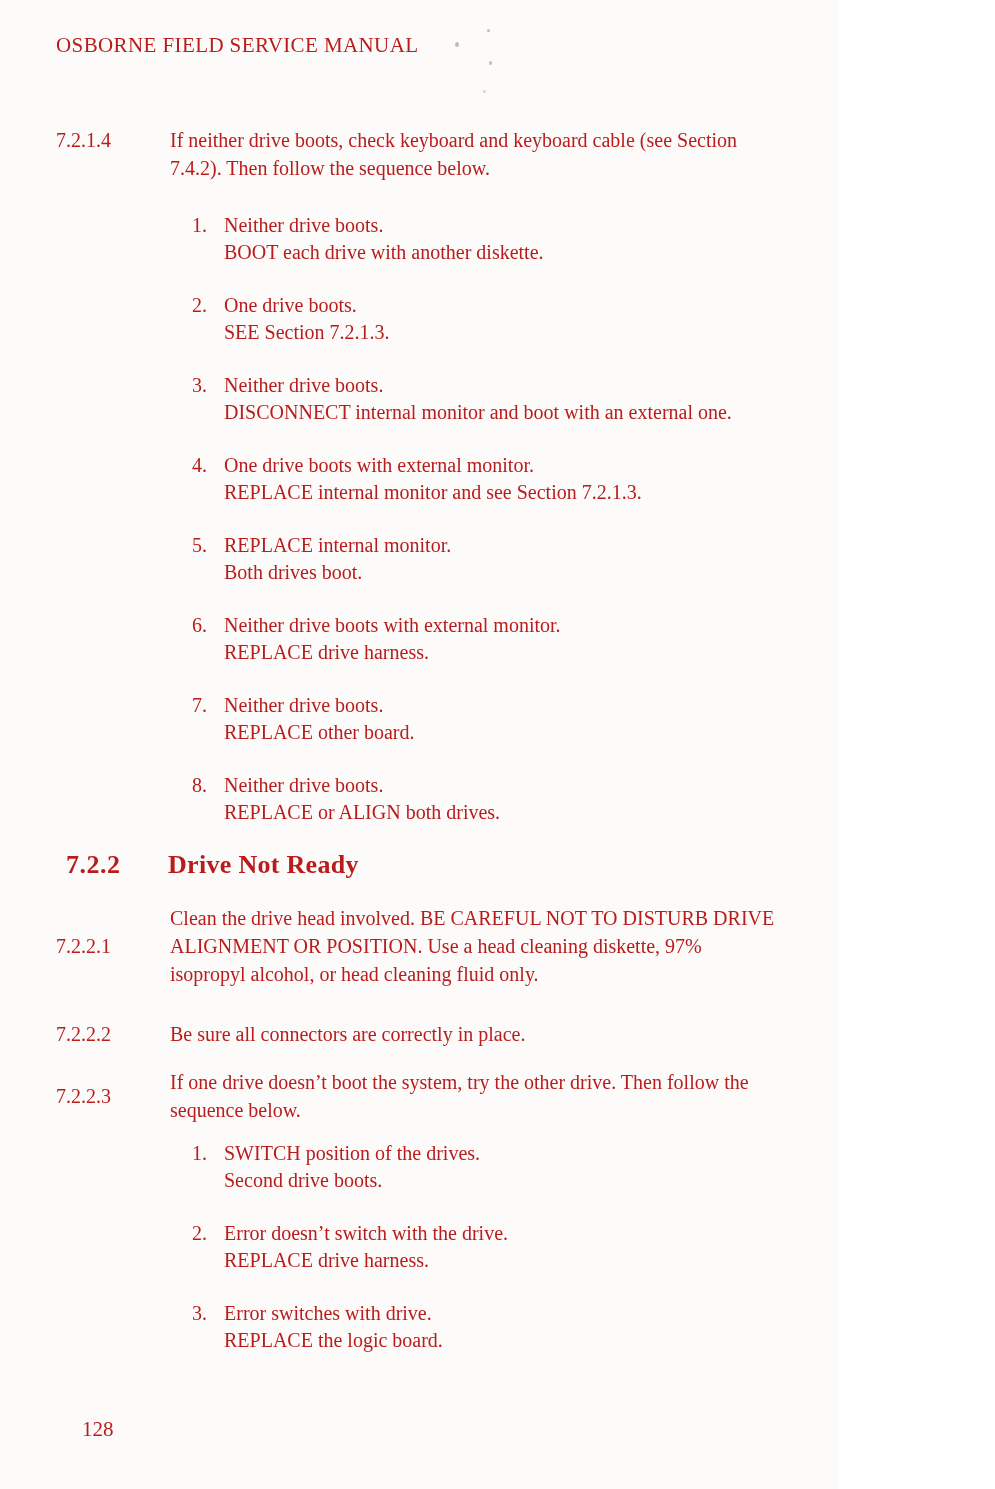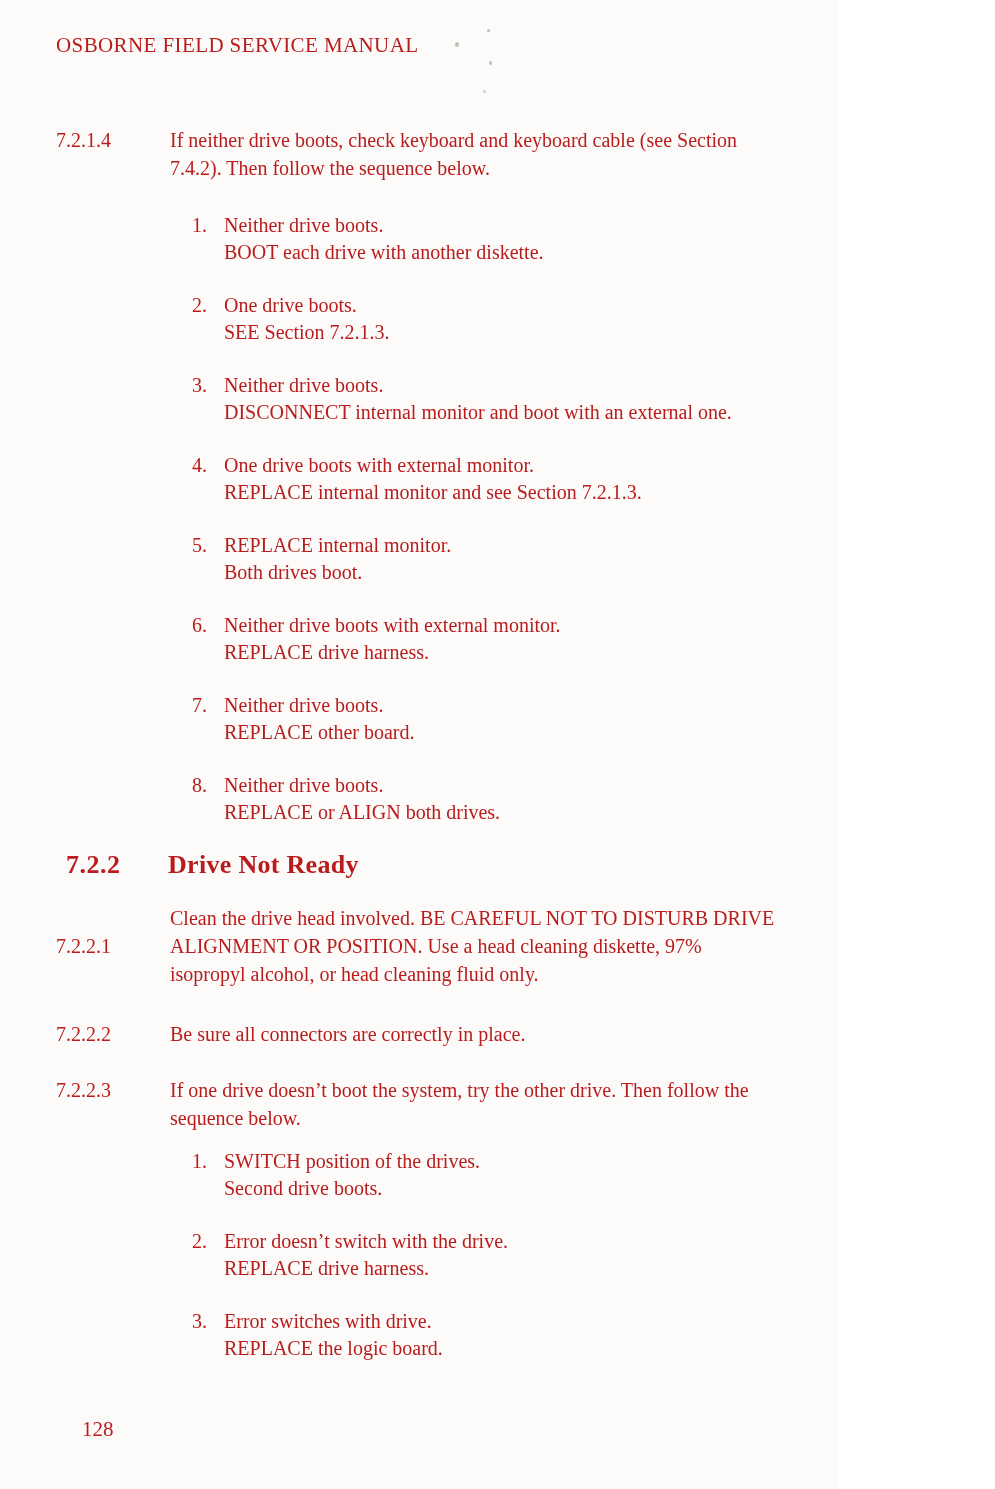--- a/index.html
+++ b/index.html
@@ -65,21 +65,21 @@
     margin-left: 10px;
     font-weight: bold;
     font-size: 26px;
     line-height: 30px;
   }
   .heading-num { width: 102px; flex: none; letter-spacing: 0.5px; }
   .heading-title { letter-spacing: 0.3px; }
 
   .sec-7221 { margin-top: 24px; align-items: center; }
   .sec-7222 { margin-top: 32px; align-items: flex-end; }
-  .sec-7223 { margin-top: 28px; }
+  .sec-7223 { margin-top: 20px; align-items: center; }
 
   .page-number {
     position: absolute;
     left: 82px;
     top: 1416px;
     font-size: 21px;
     line-height: 26px;
   }
 
   .speck {

